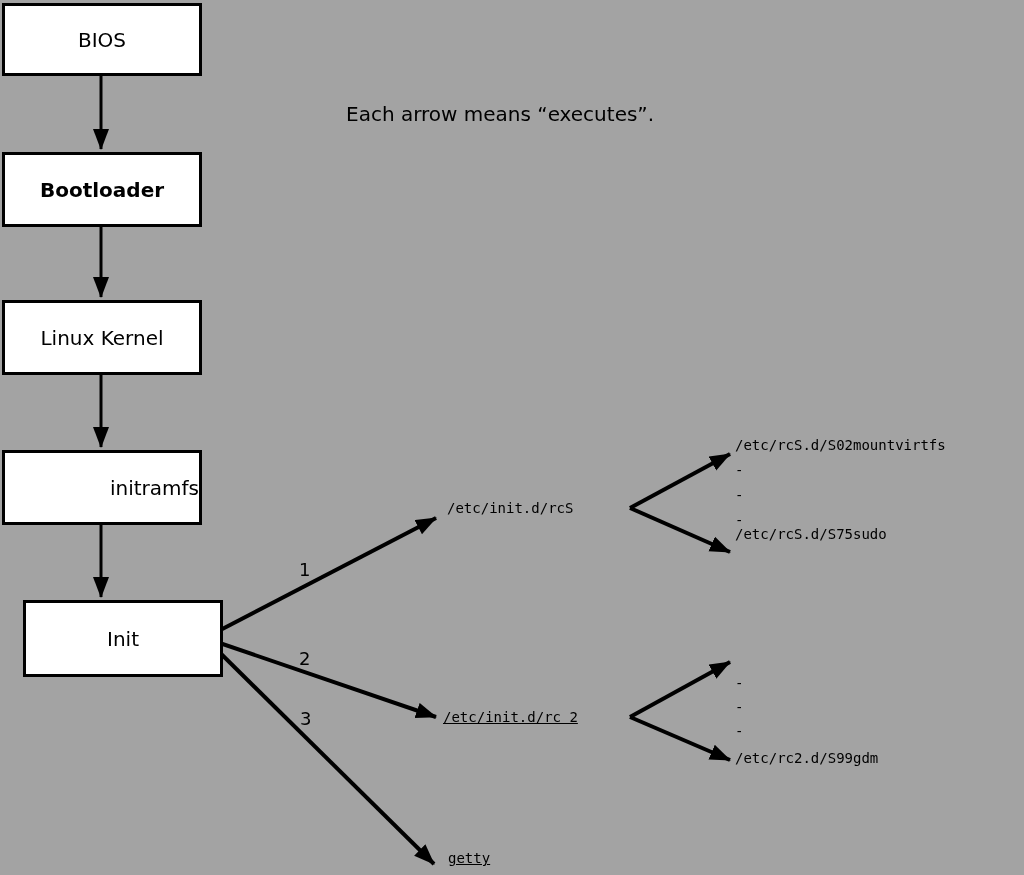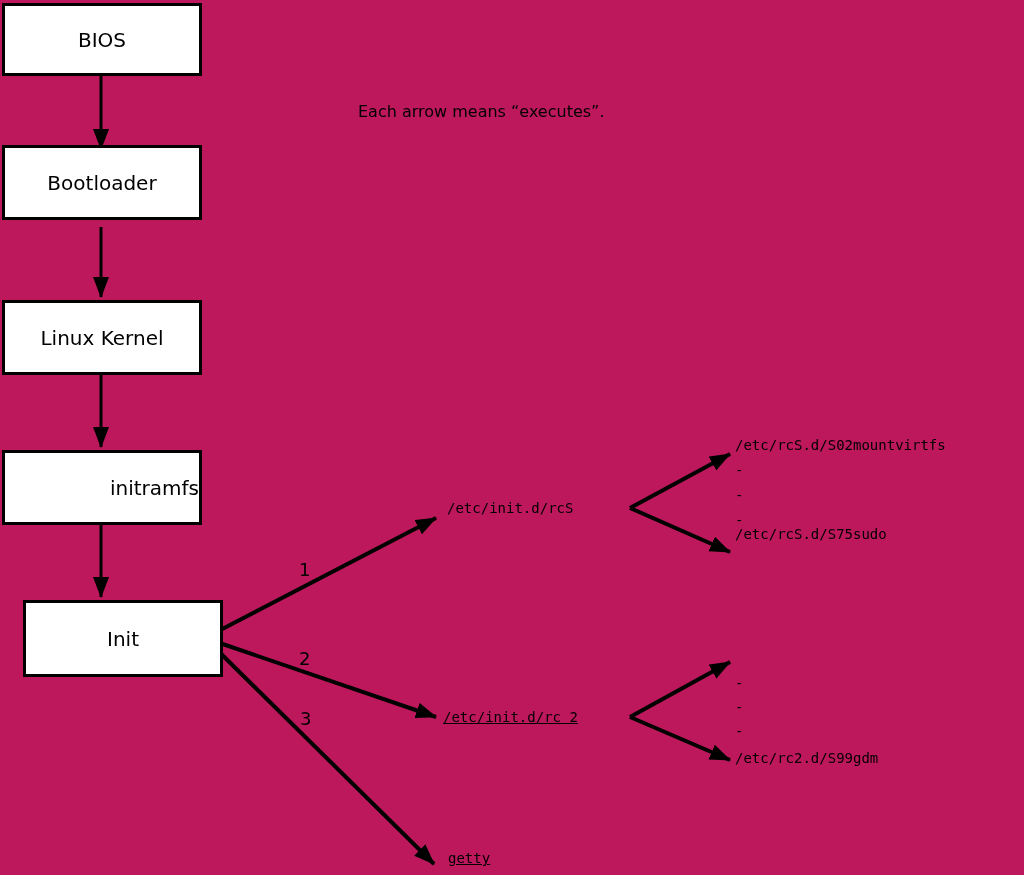--- a/index.html
+++ b/index.html
@@ -1,20 +1,20 @@
 <!DOCTYPE html>
 <html><head>
 <meta charset="utf-8">
 <style>
   html, body { margin: 0; padding: 0; background: #ffffff; }
   #canvas {
     position: relative;
     width: 1024px;
     height: 875px;
-    background: #be185d;
+    background: #a3a3a3;
     font-family: "DejaVu Sans", "Liberation Sans", sans-serif;
     color: #000000;
     overflow: hidden;
   }
   #wires {
     position: absolute;
     left: 0; top: 0;
     width: 1024px; height: 875px;
   }
   .node-box {
@@ -24,23 +24,23 @@
     border: 3px solid #000000;
     background: #ffffff;
     display: flex;
     align-items: center;
     justify-content: center;
     font-size: 20px;
     color: #000000;
   }
   .caption {
     position: absolute;
-    left: 358px;
+    left: 346px;
     top: 102px;
-    font-size: 16px;
+    font-size: 20px;
     white-space: nowrap;
   }
   .branch-num {
     position: absolute;
     font-size: 18px;
     white-space: nowrap;
   }
   .mono-label {
     position: absolute;
     font-family: "DejaVu Sans Mono", "Liberation Mono", monospace;
@@ -74,21 +74,21 @@
     <line x1="630" y1="508" x2="730" y2="454" stroke="#000000" stroke-width="4" marker-end="url(#arrowhead)"></line>
     <line x1="630" y1="508" x2="730" y2="552" stroke="#000000" stroke-width="4" marker-end="url(#arrowhead)"></line>
 
     <line x1="630" y1="717" x2="730" y2="662" stroke="#000000" stroke-width="4" marker-end="url(#arrowhead)"></line>
     <line x1="630" y1="717" x2="730" y2="760" stroke="#000000" stroke-width="4" marker-end="url(#arrowhead)"></line>
   </svg>
 
   <div class="node-box" style="top:3px;   height:67px;">
     <span>BIOS</span>
   </div>
-  <div class="node-box" style="top:145px; height:69px;">
+  <div class="node-box" style="top:152px; height:69px;font-weight:bold;">
     <span>Bootloader</span>
   </div>
   <div class="node-box" style="top:300px; height:69px;">
     <span>Linux Kernel</span>
   </div>
   <div class="node-box" style="top:450px; height:69px;justify-content:flex-end;">
     <span>initramfs</span>
   </div>
   <div class="node-box" style="top:600px; height:71px;margin-left:21px;">
     <span>Init</span>

